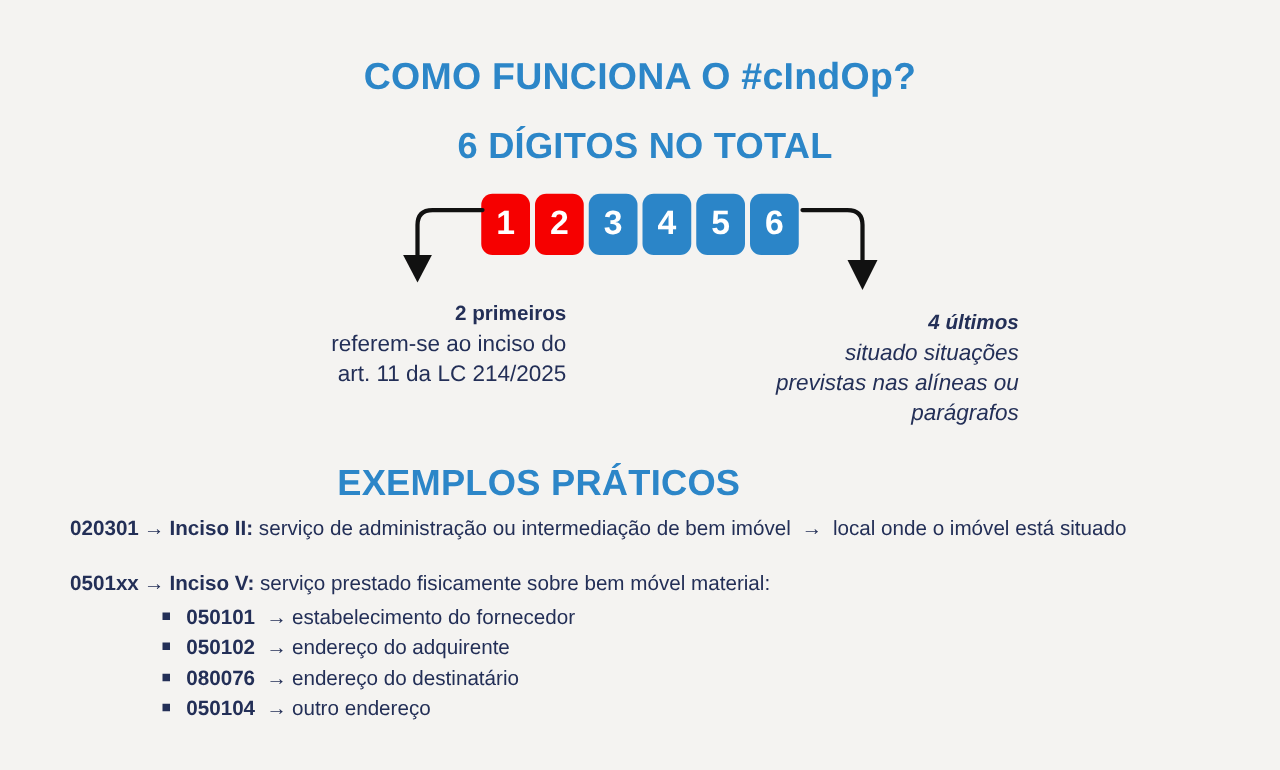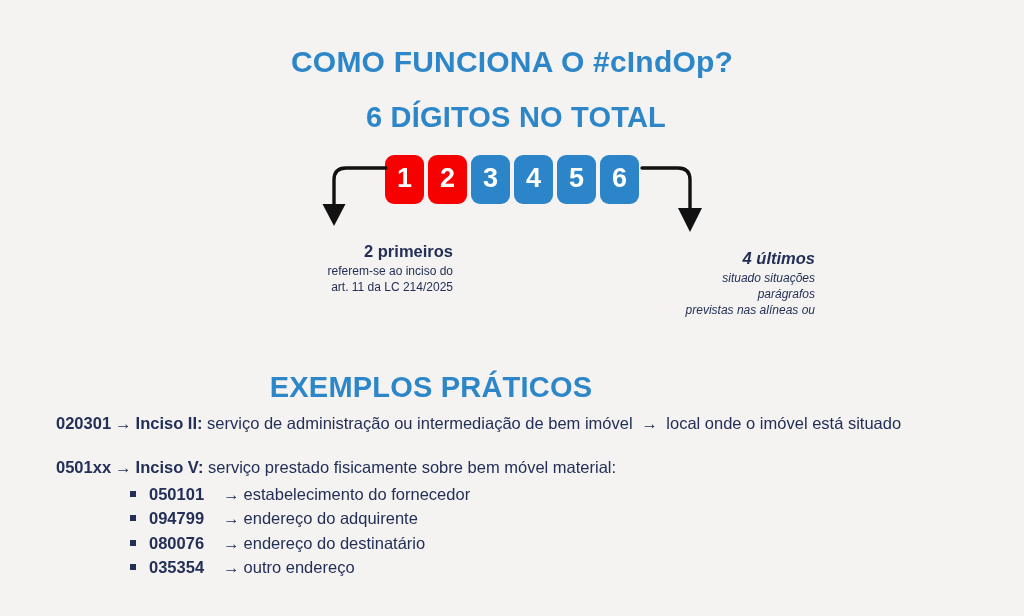--- a/index.html
+++ b/index.html
@@ -94,21 +94,21 @@
     line-height: 1.34;
   }
   .caption .cap-title {
     font-weight: bold;
     font-size: 16.5px;
     display: block;
     margin-bottom: 1px;
   }
   .caption .cap-line {
     display: block;
-    font-size: 12px;
+    font-size: 18px;
   }
   .caption-left {
     left: 183px;
     top: 240px;
     width: 270px;
   }
   .caption-right {
     left: 545px;
     top: 247px;
     width: 270px;
@@ -162,21 +162,21 @@
     width: 6px;
     height: 6px;
     background: #232f57;
     margin-right: 13px;
     position: relative;
     top: -3px;
     flex: none;
   }
   .bullet-code {
     font-weight: bold;
-    margin-right: 15px;
+    margin-right: 5px;
   }
   .arrow-glyph {
     margin: 0 4px;
   }
 </style>
 </head>
 <body>
 
 <div class="canvas">
 
@@ -209,22 +209,22 @@
 
   <div class="caption caption-left">
     <span class="cap-title">2 primeiros</span>
     <span class="cap-line">referem-se ao inciso do</span>
     <span class="cap-line">art. 11 da LC 214/2025</span>
   </div>
 
   <div class="caption caption-right">
     <span class="cap-title">4 últimos</span>
     <span class="cap-line">situado  situações</span>
+    <span class="cap-line">previstas nas alíneas ou</span>
     <span class="cap-line">parágrafos</span>
-    <span class="cap-line">previstas nas alíneas ou</span>
   </div>
 
   <div class="heading-examples">EXEMPLOS PRÁTICOS</div>
 
   <div class="example-line example-1">
     <b>020301</b><span class="arrow-glyph">→</span><b>Inciso II:</b><span> serviço de administração ou intermediação de bem imóvel </span><span class="arrow-glyph">→</span><span> local onde o imóvel está situado</span>
   </div>
 
   <div class="example-line example-2">
     <b>0501xx</b><span class="arrow-glyph">→</span><b>Inciso V:</b><span> serviço prestado fisicamente sobre bem móvel material:</span>
@@ -232,31 +232,31 @@
 
   <ul class="bullet-list">
     <li class="bullet-item">
       <span class="bullet-marker"></span>
       <span class="bullet-code">050101</span>
       <span class="arrow-glyph">→</span>
       <span>estabelecimento do fornecedor</span>
     </li>
     <li class="bullet-item">
       <span class="bullet-marker"></span>
-      <span class="bullet-code">094799</span>
+      <span class="bullet-code">050102</span>
       <span class="arrow-glyph">→</span>
       <span>endereço do adquirente</span>
     </li>
     <li class="bullet-item">
       <span class="bullet-marker"></span>
       <span class="bullet-code">080076</span>
       <span class="arrow-glyph">→</span>
       <span>endereço do destinatário</span>
     </li>
     <li class="bullet-item">
       <span class="bullet-marker"></span>
-      <span class="bullet-code">035354</span>
+      <span class="bullet-code">050104</span>
       <span class="arrow-glyph">→</span>
       <span>outro endereço</span>
     </li>
   </ul>
 
 </div>
 
 </body></html>

